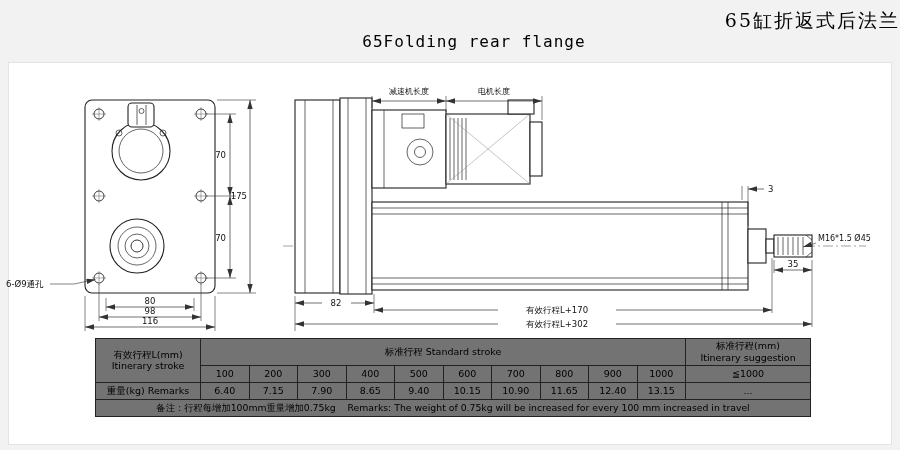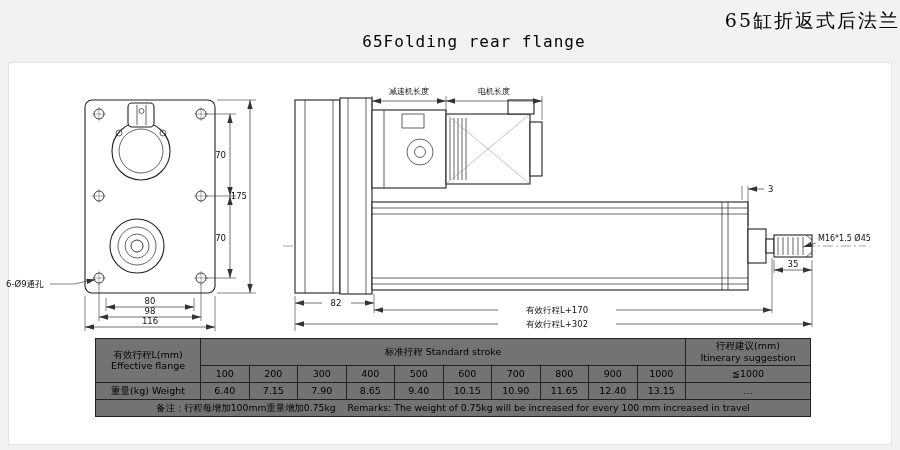--- a/index.html
+++ b/index.html
@@ -254,43 +254,43 @@
       <col style="width:48.5px">
       <col style="width:48.5px">
       <col style="width:48.5px">
       <col style="width:48.5px">
     <col style="width:125px">
   </colgroup>
   <tbody>
     <tr>
       <td rowspan="2" class="hdr">
         <div>有效行程L(mm)</div>
-        <div>Effective flange</div>
+        <div>Itinerary stroke</div>
       </td>
       <td colspan="10" class="hdr">标准行程  Standard stroke</td>
       <td class="hdr">
-        <div>行程建议(mm)</div>
+        <div>标准行程(mm)</div>
         <div>Itinerary suggestion</div>
       </td>
     </tr>
     <tr>
       <td>100</td>
       <td>200</td>
       <td>300</td>
       <td>400</td>
       <td>500</td>
       <td>600</td>
       <td>700</td>
       <td>800</td>
       <td>900</td>
       <td>1000</td>
       <td>≦1000</td>
     </tr>
     <tr>
-      <td>重量(kg) Weight</td>
+      <td>重量(kg) Remarks</td>
       <td>6.40</td>
       <td>7.15</td>
       <td>7.90</td>
       <td>8.65</td>
       <td>9.40</td>
       <td>10.15</td>
       <td>10.90</td>
       <td>11.65</td>
       <td>12.40</td>
       <td>13.15</td>

